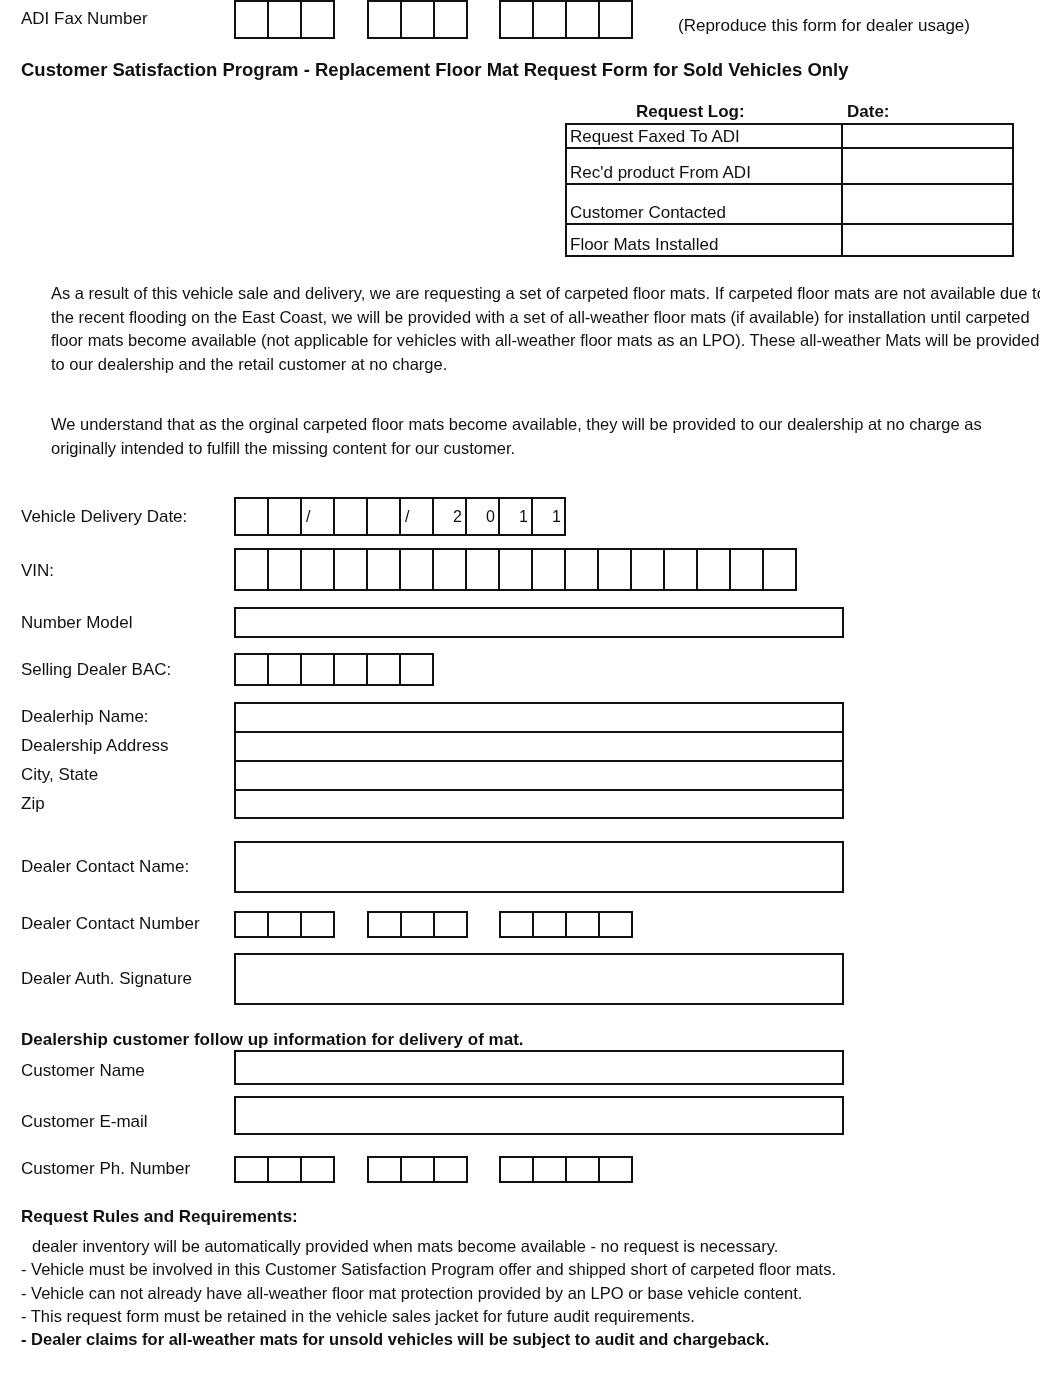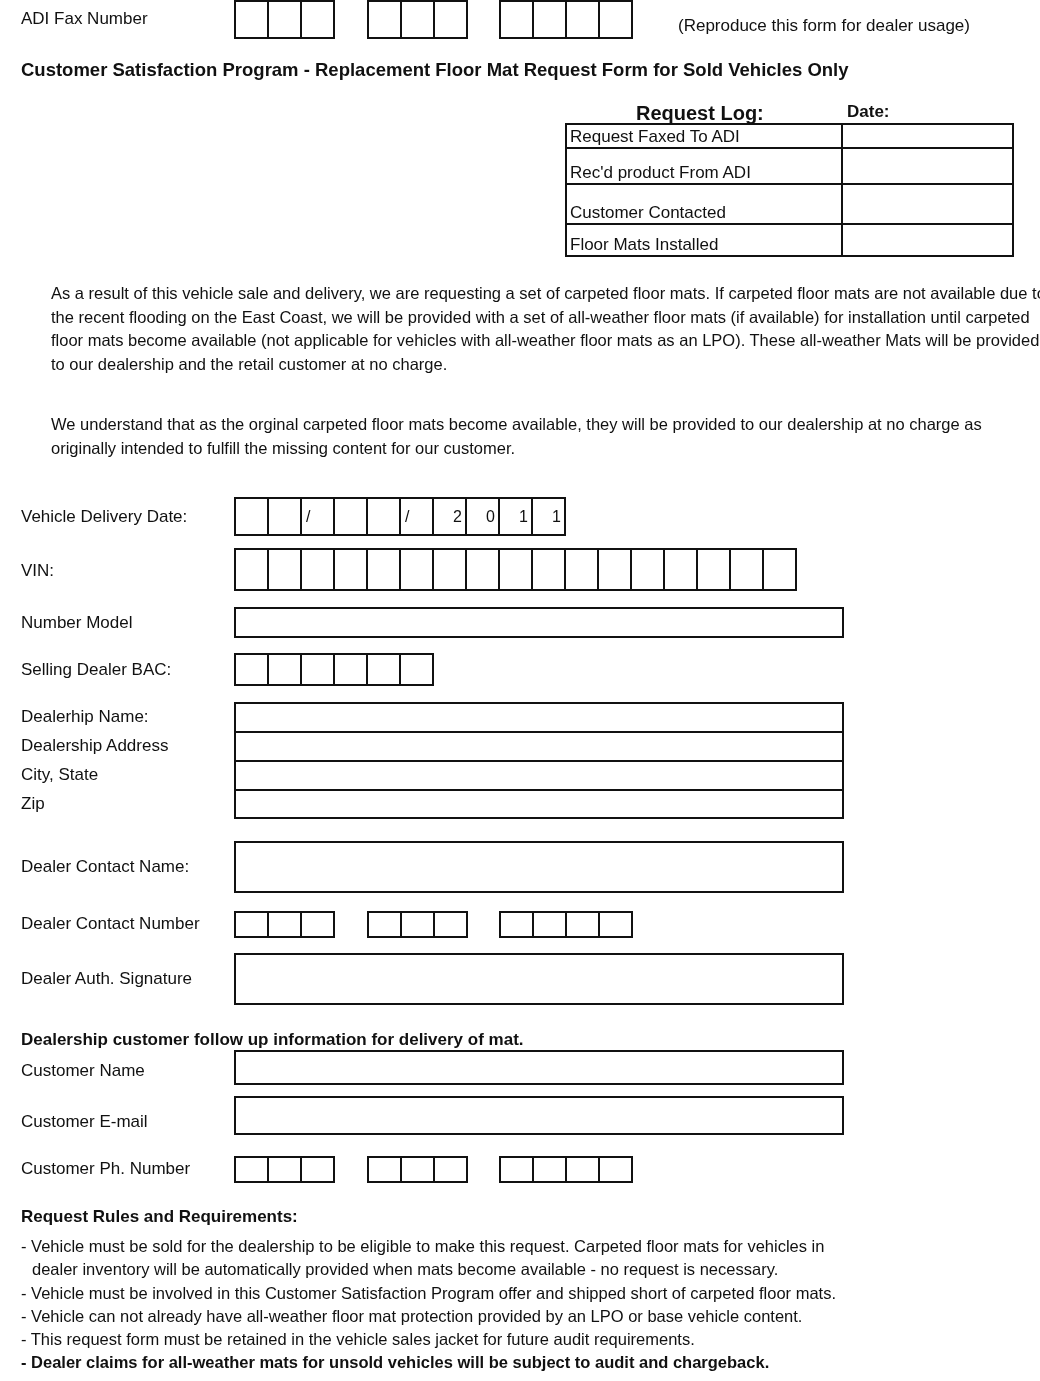--- a/index.html
+++ b/index.html
@@ -39,21 +39,21 @@
 <div class="boxrow" style="left:499px; top:0px; height:39px;">
   <div class="cell"></div>
   <div class="cell"></div>
   <div class="cell"></div>
   <div class="cell"></div>
 </div>
 <div class="abs" style="left:678px; top:16px; font-size:17px; white-space:nowrap;">(Reproduce this form for dealer usage)</div>
 
 <div class="abs bold" style="left:21px; top:59px; font-size:18.5px; white-space:nowrap;">Customer Satisfaction Program - Replacement Floor Mat Request Form for Sold Vehicles Only</div>
 
-<div class="abs bold" style="left:636px; top:102px; font-size:20px;">Request Log:</div>
+<div class="abs bold" style="left:636px; top:102px; font-size:17px;">Request Log:</div>
 <div class="abs bold" style="left:847px; top:102px; font-size:17px;">Date:</div>
 <table class="log">
   <tbody>
       <tr style="height:24px;">
     <td>Request Faxed To ADI</td>
     <td class="d"></td>
   </tr>
   <tr style="height:36px;">
     <td>Rec'd product From ADI</td>
     <td class="d"></td>
@@ -175,19 +175,18 @@
 </div>
 <div class="boxrow" style="left:499px; top:1156px; height:27px;">
   <div class="cell"></div>
   <div class="cell"></div>
   <div class="cell"></div>
   <div class="cell"></div>
 </div>
 
 <div class="lbl bold" style="top:1207px;">Request Rules and Requirements:</div>
 <div class="abs rules" style="left:21px; top:1235px;">
-  <div>- Vehicle must be sold for the dealership to be eligible to make this request.  Carpeted floor mats for vehicles in</div>
   <div class="indent">dealer inventory will be automatically provided when mats become available - no request is necessary.</div>
   <div>- Vehicle must be involved in this Customer Satisfaction Program offer and shipped short of carpeted floor mats.</div>
   <div>- Vehicle can not already have all-weather floor mat protection provided by an LPO or base vehicle content.</div>
   <div>- This request form must be retained in the vehicle sales jacket for future audit requirements.</div>
   <div class="bold">- Dealer claims for all-weather mats for unsold vehicles will be subject to audit and chargeback.</div>
 </div>
 
 </body></html>

